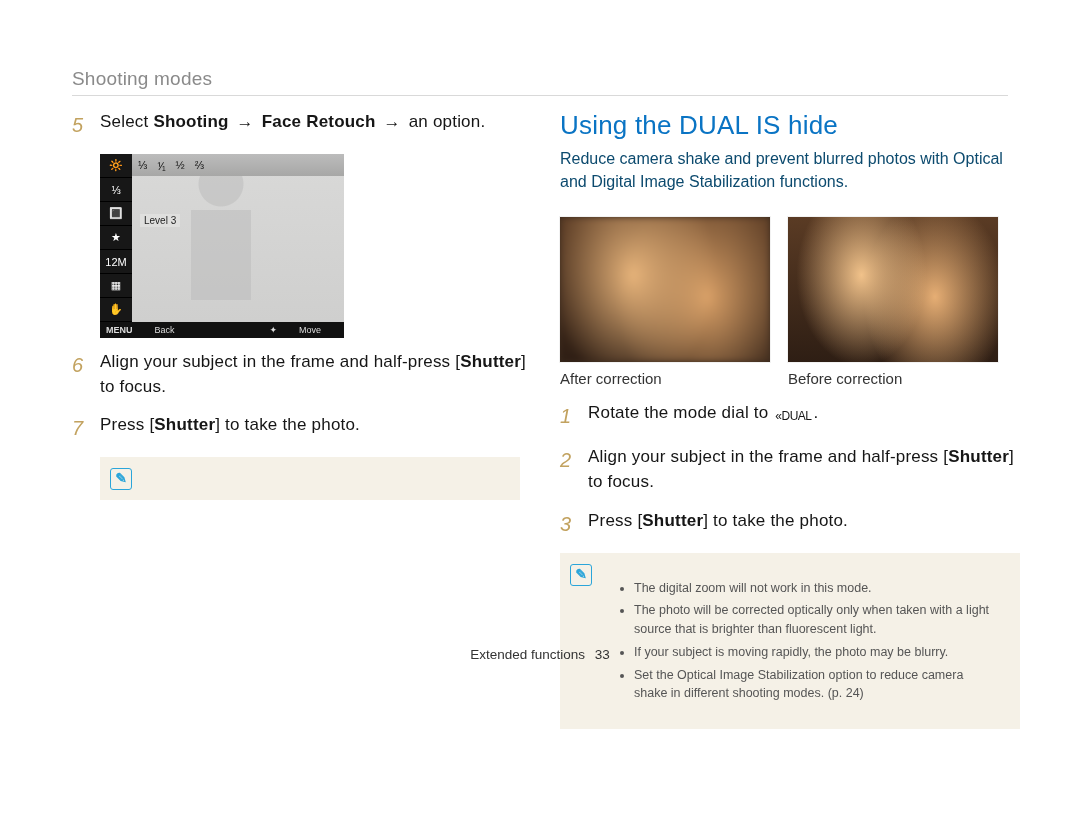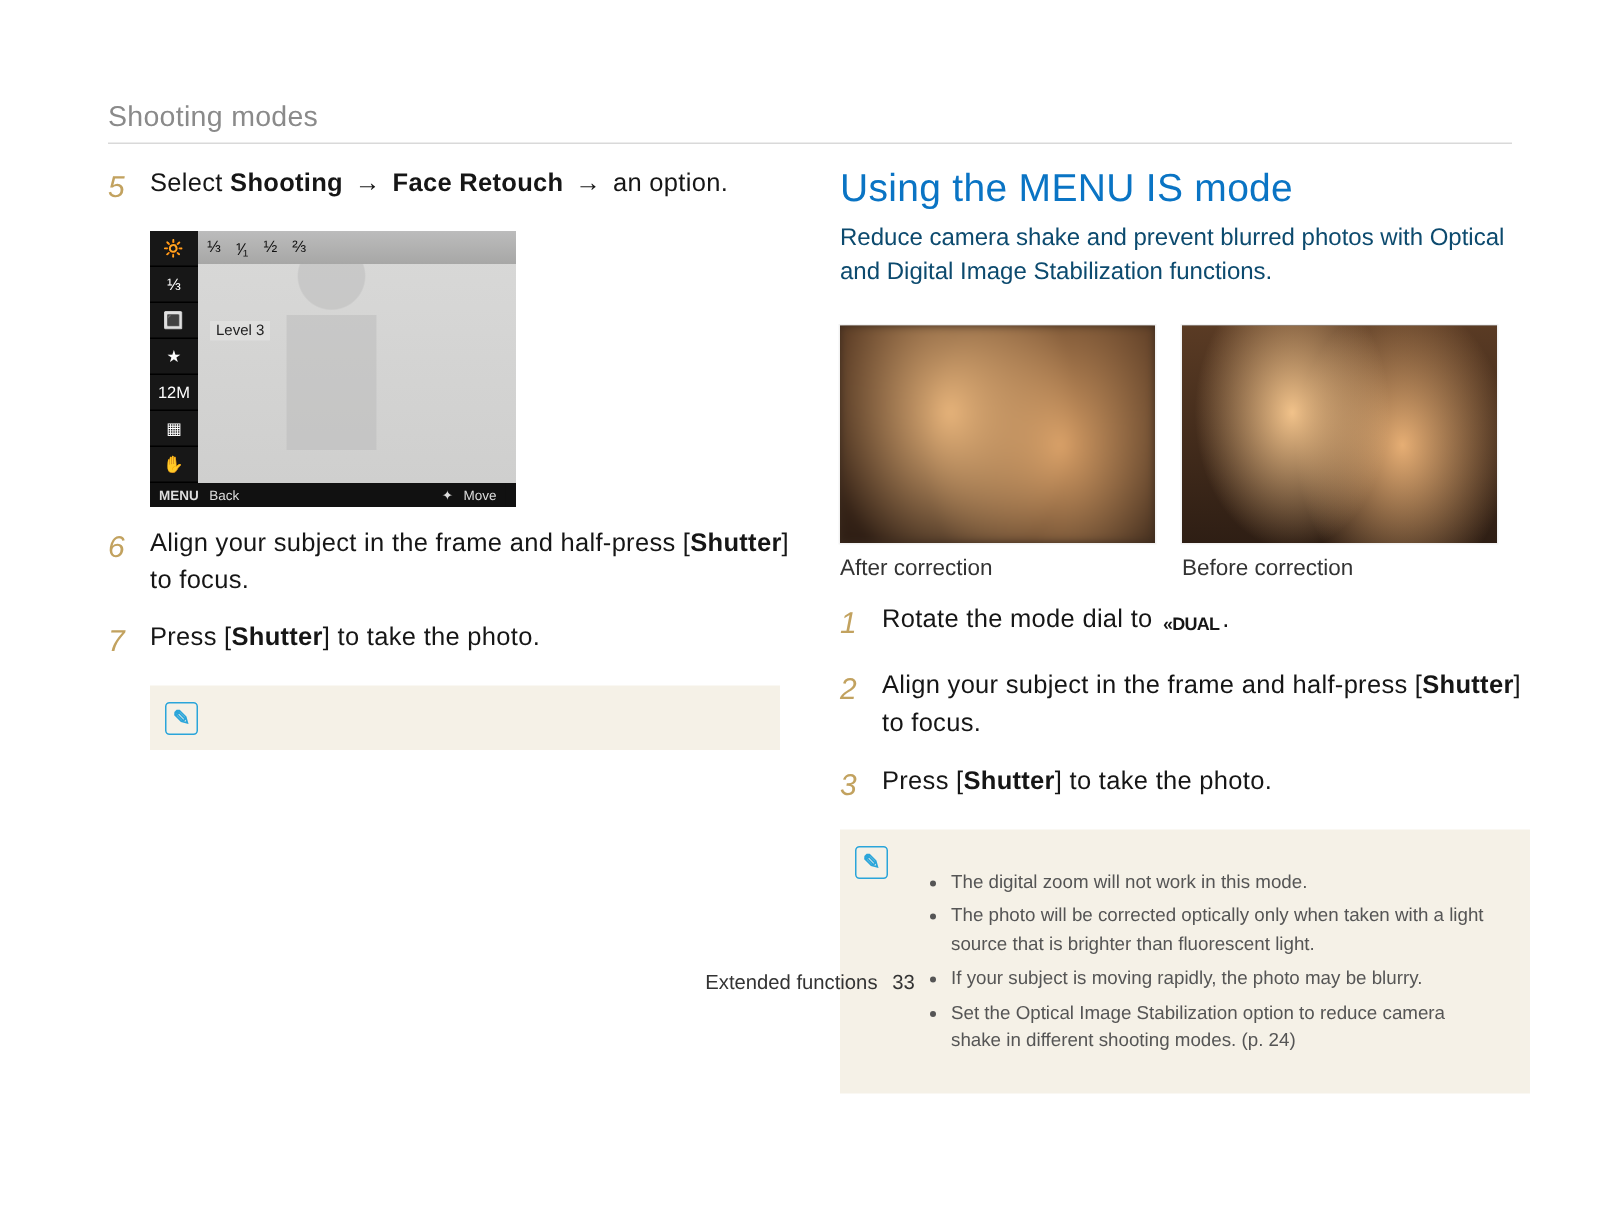--- a/index.html
+++ b/index.html
@@ -105,23 +105,23 @@
     font-size:11px;color:#fff;background:#171717;
     border-bottom:1px solid #000;
   }
   .lcd-top{
     position:absolute;left:32px;top:0;right:0;height:22px;
     background:linear-gradient(#bcbcbc,#a7a7a6);
     display:flex;align-items:center;
     font-size:11px;color:#111;padding-left:6px;gap:10px;
   }
   .lcd-bottom{
-    position:absolute;left:0;right:7px;bottom:0;height:16px;
+    position:absolute;left:0;right:17px;bottom:0;height:16px;
     background:#111;display:flex;align-items:center;
-    font-size:9px;color:#ddd;padding:0 6px;gap:7px;
+    font-size:9px;color:#ddd;padding:0 6px;gap:22px;
   }
   .lcd-label{
     position:absolute;left:40px;top:60px;
     font-size:10px;color:#222;
     background:rgba(230,230,228,0.6);
     padding:1px 4px;
   }
   .note{
     background:#f5f1e7;
     display:flex;
@@ -181,21 +181,21 @@
   }
   .caprow{display:flex;gap:18px;margin-bottom:14px;}
   .cap{width:210px;font-size:15px;color:#333;}
   .footer{
     position:absolute;left:0;right:0;bottom:22px;
     text-align:center;font-size:13.5px;color:#333;
   }
   .footer .pg{margin-left:6px;}
   .dual-ico{
     display:inline-block;vertical-align:-2px;
-    font-size:12px;font-weight:700;letter-spacing:-0.5px;
+    font-size:12px;font-weight:400;letter-spacing:-0.5px;
     padding:0 2px;
   }
 </style>
 </head>
 <body>
 <div class="page">
 
 <div class="running-head">Shooting modes</div>
 <div class="running-rule"></div>
 
@@ -256,21 +256,21 @@
   </div>
 
   <div class="note">
     <div class="note-ico">✎</div>
   </div>
 
 </div>
 
 <div class="col right">
 
-  <div class="h2">Using the MENU IS mode</div>
+  <div class="h2">Using the DUAL IS hide</div>
   <div class="lede">Reduce camera shake and prevent blurred photos with Optical and Digital Image Stabilization functions.</div>
 
   <div class="thumbs">
     <div class="thumb blur"></div>
     <div class="thumb sharp"></div>
   </div>
   <div class="caprow">
     <div class="cap">After correction</div>
     <div class="cap">Before correction</div>
   </div>

